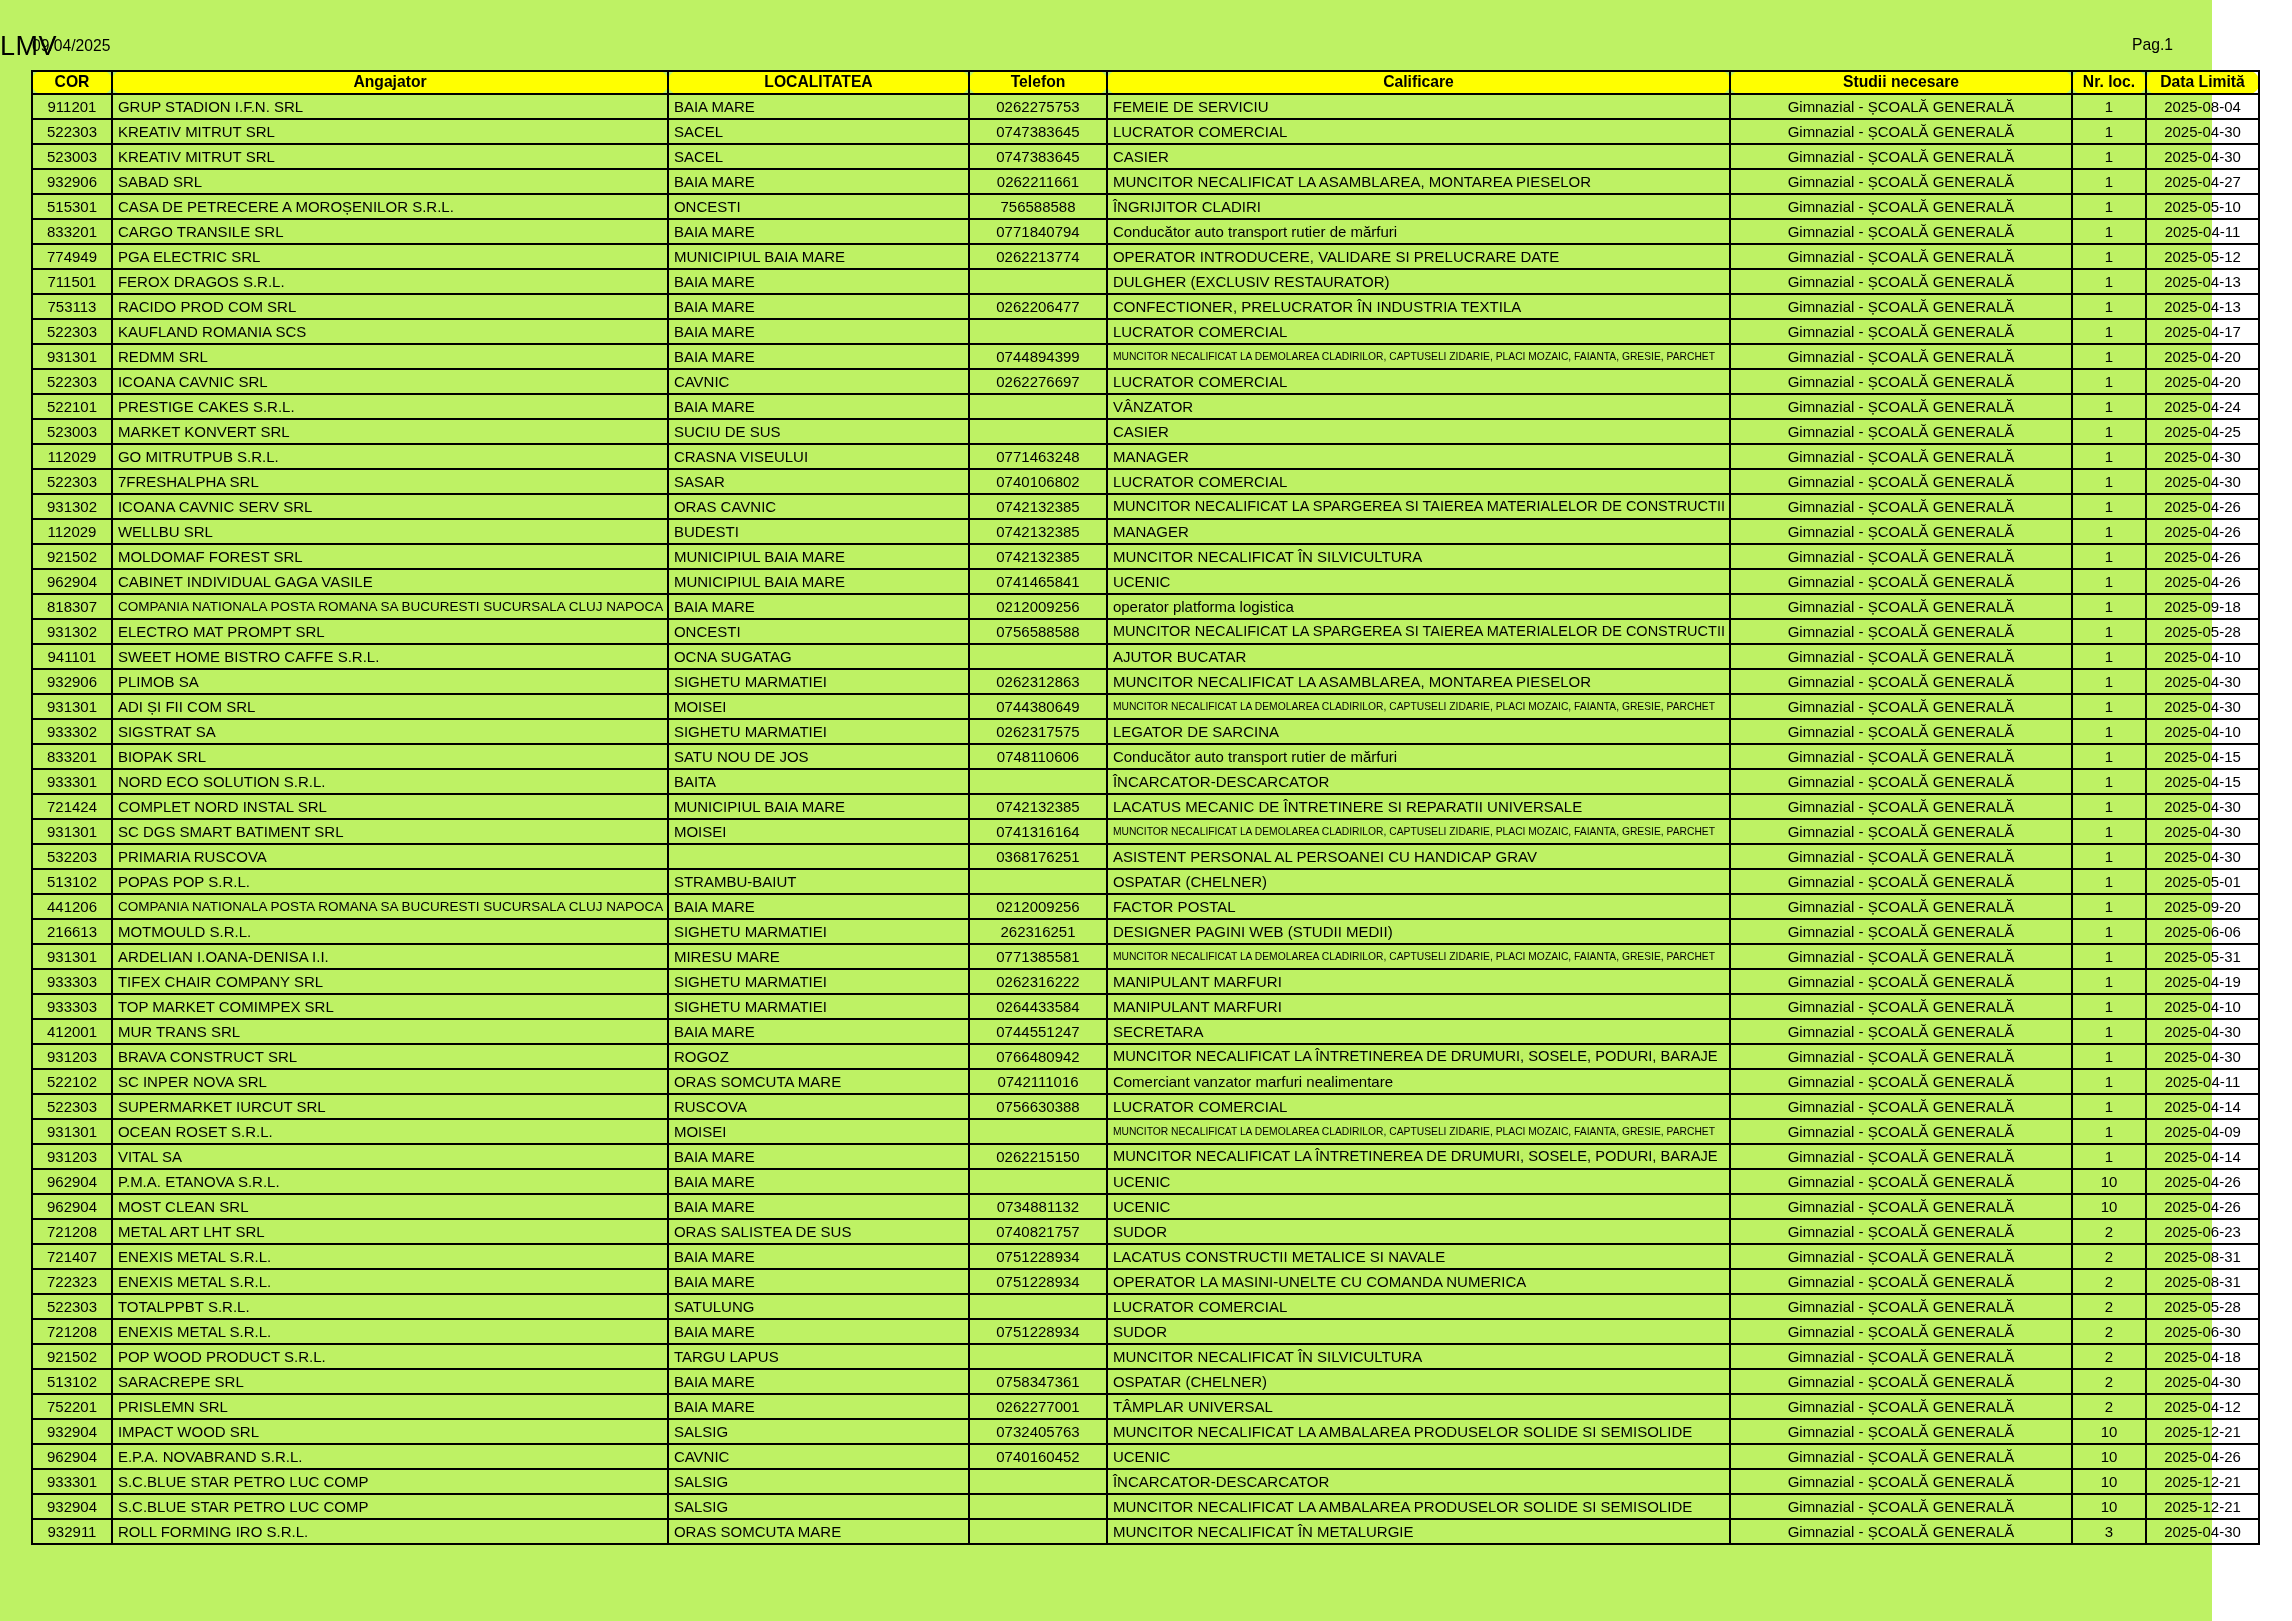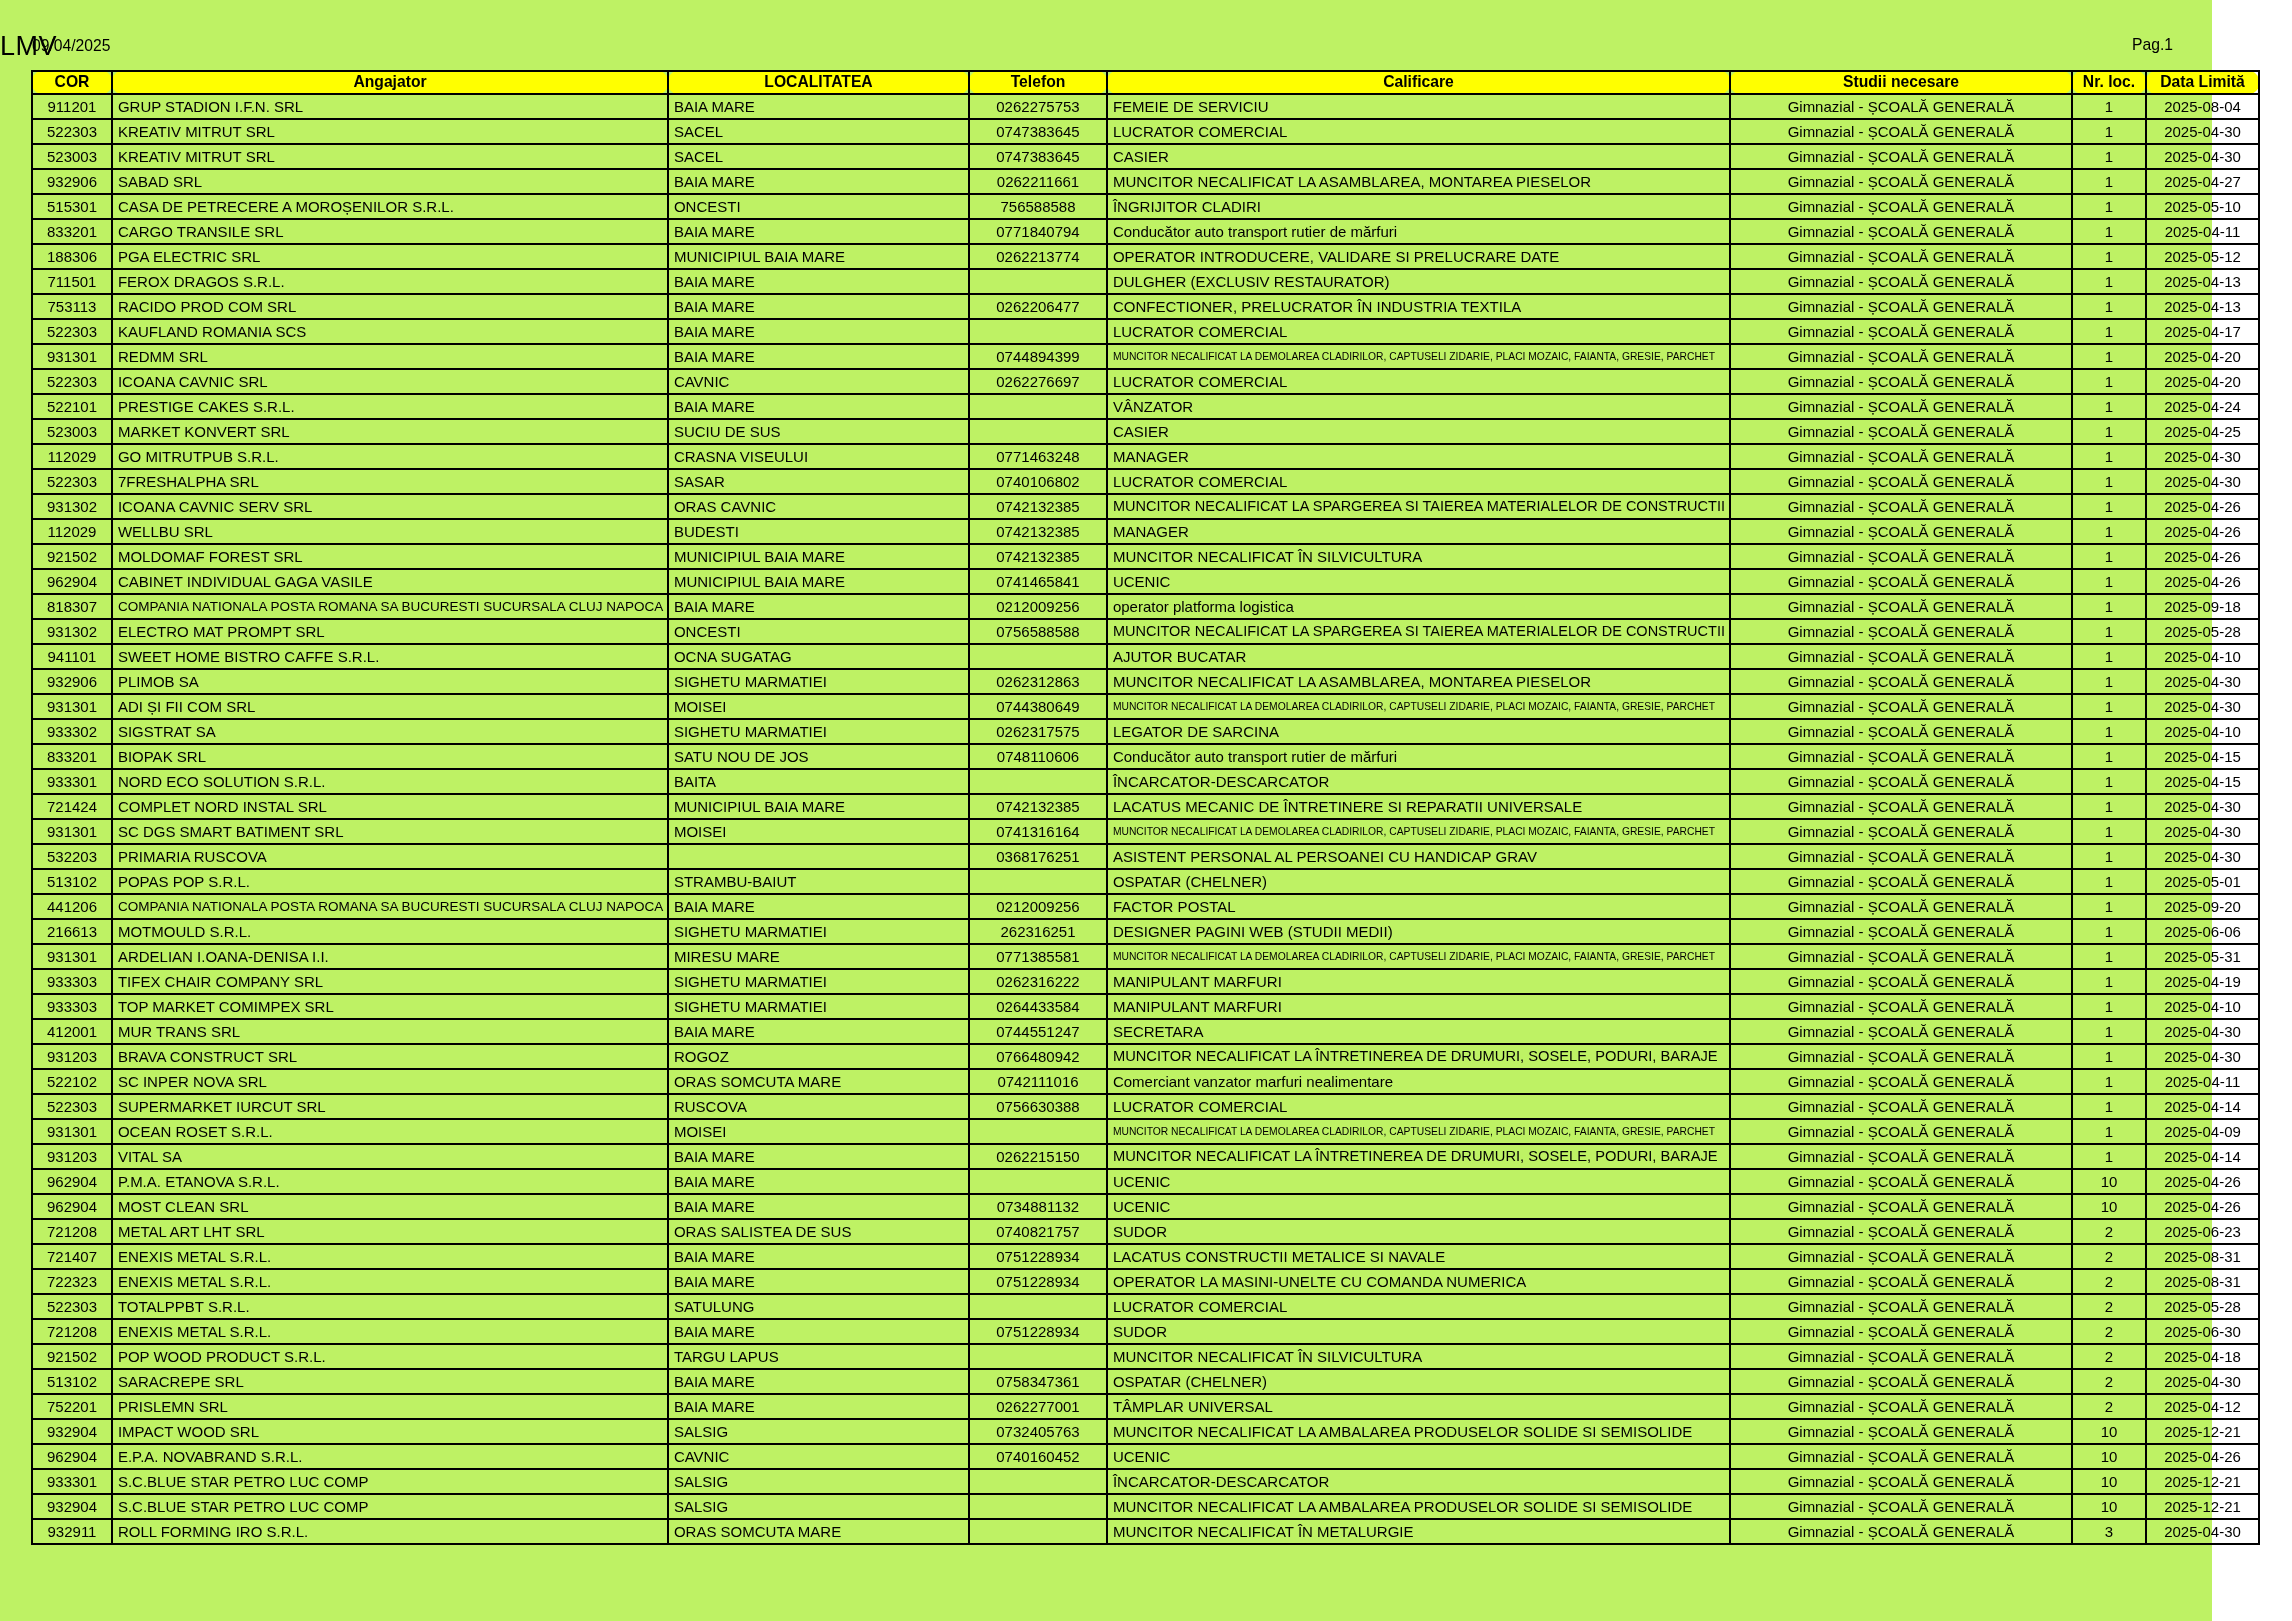--- a/index.html
+++ b/index.html
@@ -154,21 +154,21 @@
           <td class="c-cor">833201</td>
           <td class="c-ang">CARGO TRANSILE SRL</td>
           <td class="c-loc">BAIA MARE</td>
           <td class="c-tel">0771840794</td>
           <td class="c-cal">Conducător auto transport rutier de mărfuri</td>
           <td class="c-stu">Gimnazial - ȘCOALĂ GENERALĂ</td>
           <td class="c-nr">1</td>
           <td class="c-dat">2025-04-11</td>
         </tr>
         <tr>
-          <td class="c-cor">188306</td>
+          <td class="c-cor">774949</td>
           <td class="c-ang">PGA ELECTRIC SRL</td>
           <td class="c-loc">MUNICIPIUL BAIA MARE</td>
           <td class="c-tel">0262213774</td>
           <td class="c-cal">OPERATOR INTRODUCERE, VALIDARE SI PRELUCRARE DATE</td>
           <td class="c-stu">Gimnazial - ȘCOALĂ GENERALĂ</td>
           <td class="c-nr">1</td>
           <td class="c-dat">2025-05-12</td>
         </tr>
         <tr>
           <td class="c-cor">711501</td>

